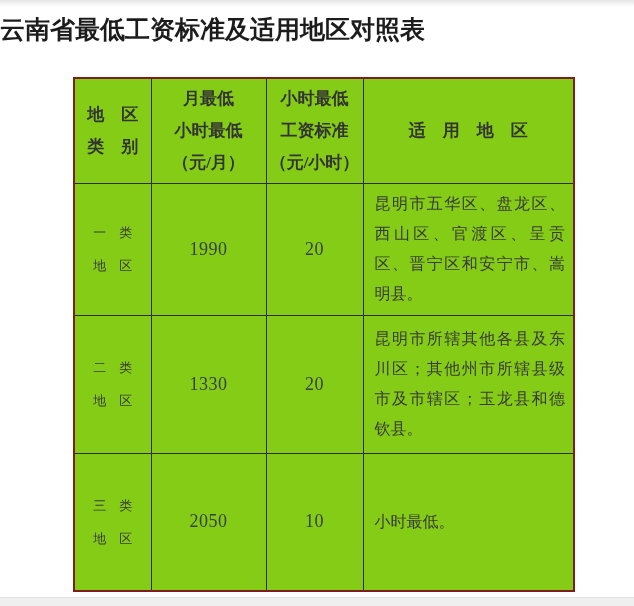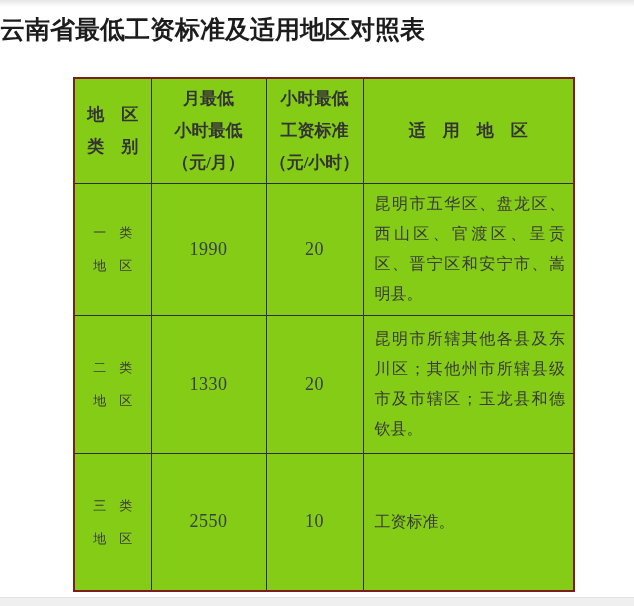--- a/index.html
+++ b/index.html
@@ -132,20 +132,20 @@
     <tr class="data-row-2">
       <td class="cell-category">二　类
 地　区</td>
       <td class="cell-num">1330</td>
       <td class="cell-num">20</td>
       <td class="cell-regions">昆明市所辖其他各县及东川区；其他州市所辖县级市及市辖区；玉龙县和德钦县。</td>
     </tr>
     <tr class="data-row-3">
       <td class="cell-category">三　类
 地　区</td>
-      <td class="cell-num">2550</td>
+      <td class="cell-num">2050</td>
       <td class="cell-num">10</td>
-      <td class="cell-regions">工资标准。</td>
+      <td class="cell-regions">小时最低。</td>
     </tr>
   </tbody>
 </table>
 
 <div class="bottom-edge"></div>
 
 </body></html>

